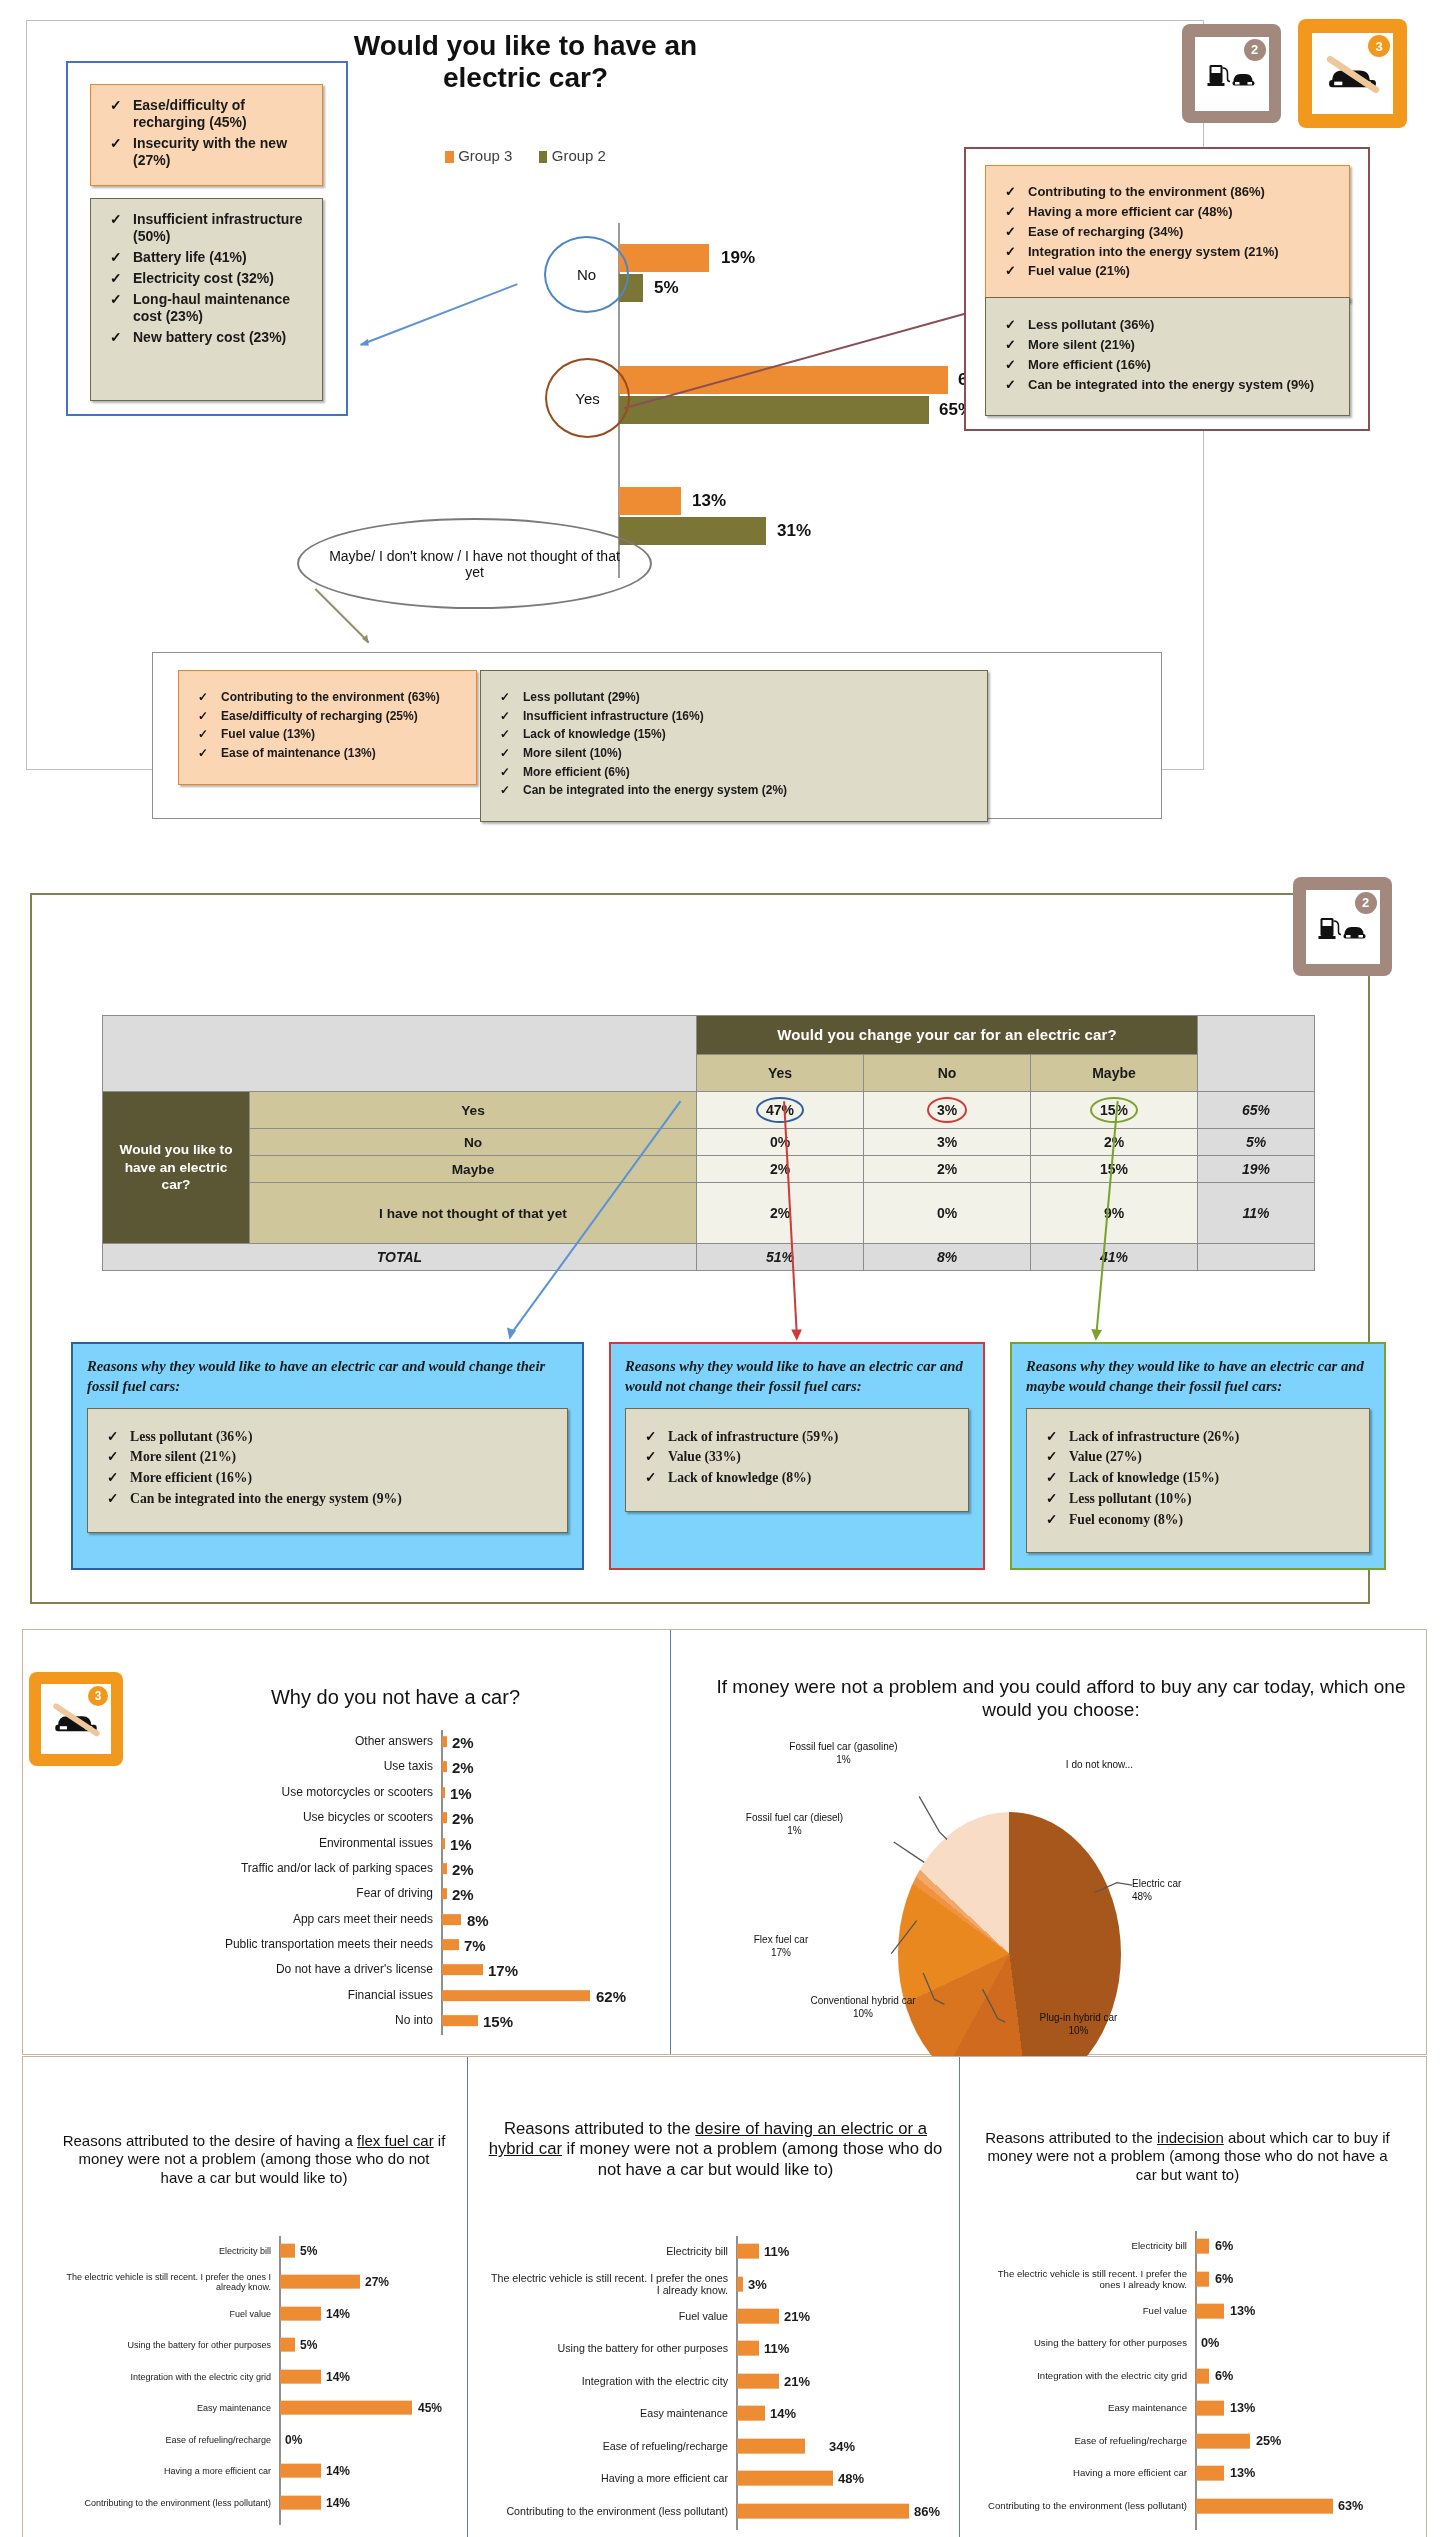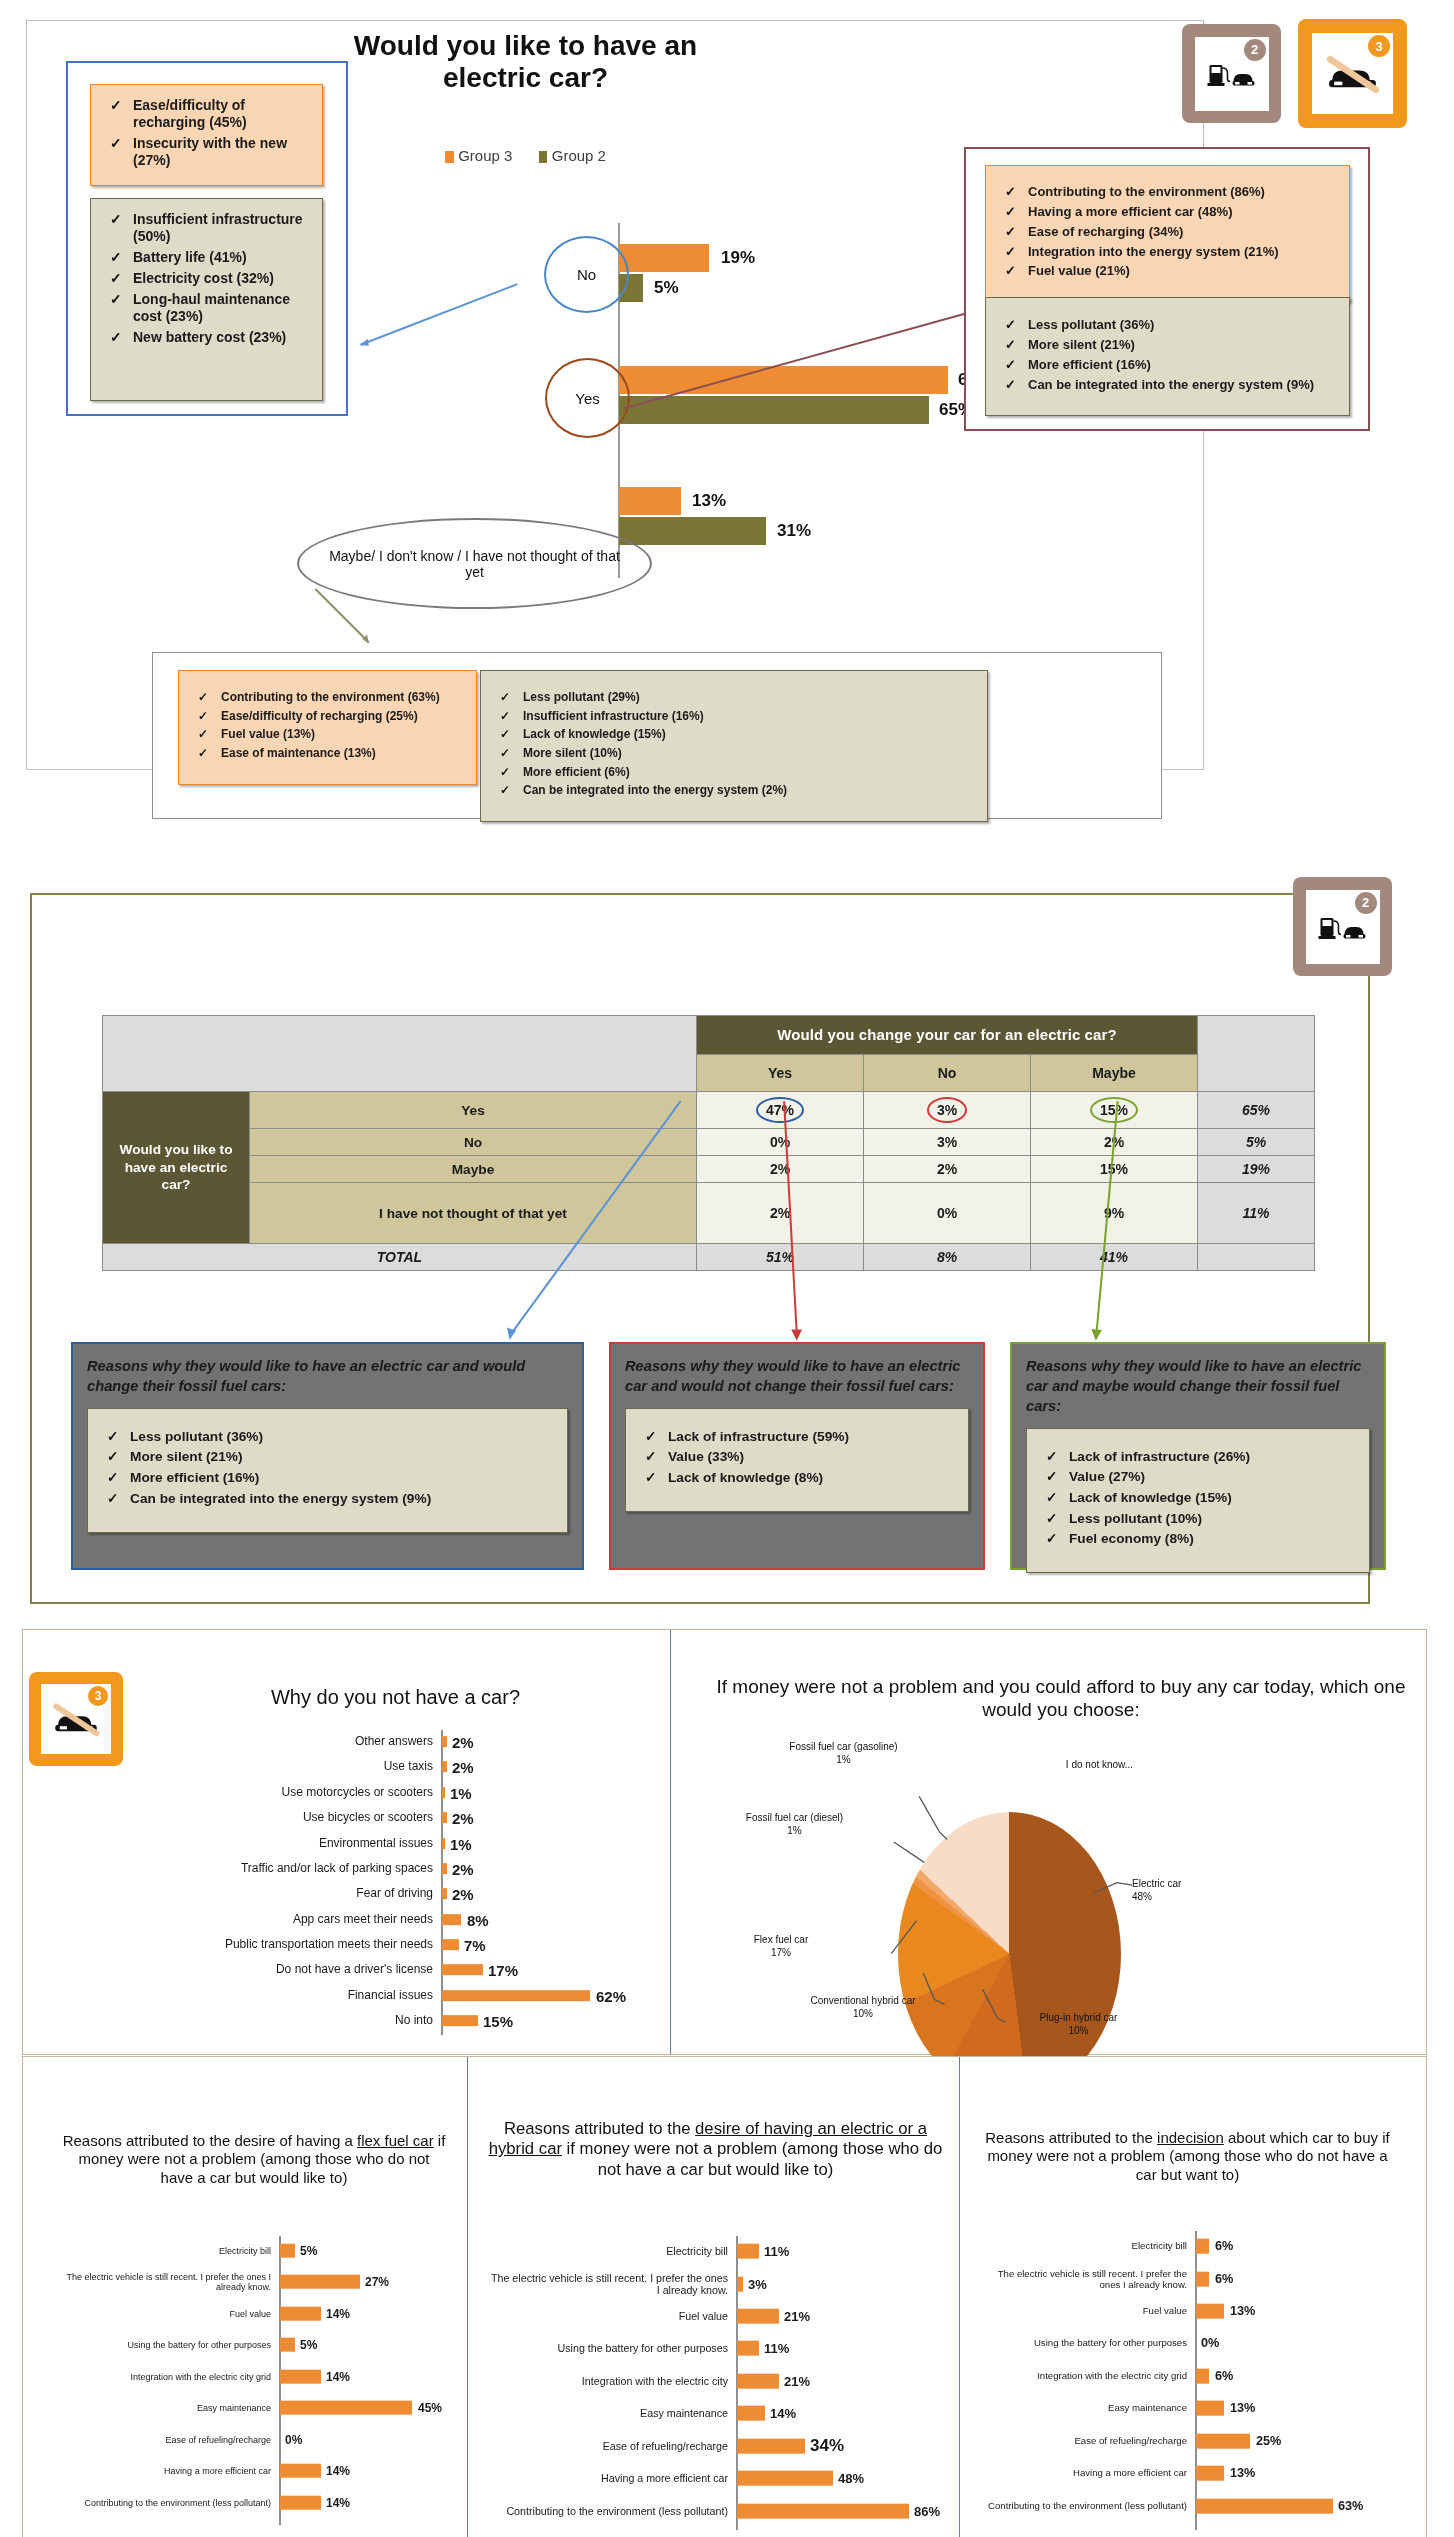--- a/index.html
+++ b/index.html
@@ -143,21 +143,21 @@
   }
   .rowhead-lt { background:#cfc79b; text-align:left; font-size:13.7px; }
   .cell { background:#f3f2e9; font-size:14px; }
   .cell-total { background:#dcdcdc; font-style:italic; font-size:14px; }
   .row-total-lbl { background:#dcdcdc; text-align:right; font-style:italic; font-size:14px; }
   .circled { display:inline-block; padding:3px 8px; border-radius:50%; }
   .circ-blue  { border:2.5px solid #2e5fa3; }
   .circ-red   { border:2.5px solid #d03a3a; }
   .circ-green { border:2.5px solid #7aa32e; }
 
-  .reasonbox { position:absolute; background:#737373; padding:13px 14px; }
+  .reasonbox { position:absolute; background:#7dd3fc; padding:13px 14px;font-family:Liberation Serif, serif; }
   .reasonbox h4 {
     margin:0 0 11px 0; font-size:14.7px; font-style:italic; font-weight:bold;
     line-height:1.35;
   }
   .reasonbox .inner-olive { font-size:13.7px; padding:8px 0; }
   #p2-box-blue  { left:71px; top:1342px; width:513px; height:228px; border:2px solid #2e5fa3; }
   #p2-box-red   { left:609px; top:1342px; width:376px;  height:228px; border:2px solid #d03a3a; }
   #p2-box-green { left:1010px; top:1342px; width:376px;  height:228px; border:2px solid #7aa32e; }
 
   
@@ -666,21 +666,21 @@
       <div class="hbar-val" style="left: 297px; font-size: 13px;">21%</div>
     </div>
     <div class="hbar-row" style="position: absolute; left: 0px; top: 164px; width: 100%; height: 32px;">
       <div class="hbar-lbl" style="position: absolute; left: 0px; top: 50%; transform: translateY(-50%); width: 248px; font-size: 10.7px;">Easy maintenance</div>
       <div class="hbar-fill" style="left: 250px; width: 28px; height: 14.7px; background: rgb(237, 140, 51);"></div>
       <div class="hbar-val" style="left: 283px; font-size: 13px;">14%</div>
     </div>
     <div class="hbar-row" style="position: absolute; left: 0px; top: 197px; width: 100%; height: 32px;">
       <div class="hbar-lbl" style="position: absolute; left: 0px; top: 50%; transform: translateY(-50%); width: 248px; font-size: 10.7px;">Ease of refueling/recharge</div>
       <div class="hbar-fill" style="left: 250px; width: 68px; height: 14.7px; background: rgb(237, 140, 51);"></div>
-      <div class="hbar-val" style="left: 323px; font-size: 17px;">34%</div>
+      <div class="hbar-val" style="left: 342px; font-size: 13px;">34%</div>
     </div>
     <div class="hbar-row" style="position: absolute; left: 0px; top: 229px; width: 100%; height: 32px;">
       <div class="hbar-lbl" style="position: absolute; left: 0px; top: 50%; transform: translateY(-50%); width: 248px; font-size: 10.7px;">Having a more efficient car</div>
       <div class="hbar-fill" style="left: 250px; width: 96px; height: 14.7px; background: rgb(237, 140, 51);"></div>
       <div class="hbar-val" style="left: 351px; font-size: 13px;">48%</div>
     </div>
     <div class="hbar-row" style="position: absolute; left: 0px; top: 262px; width: 100%; height: 32px;">
       <div class="hbar-lbl" style="position: absolute; left: 0px; top: 50%; transform: translateY(-50%); width: 248px; font-size: 10.7px;">Contributing to the environment (less pollutant)</div>
       <div class="hbar-fill" style="left: 250px; width: 172px; height: 14.7px; background: rgb(237, 140, 51);"></div>
       <div class="hbar-val" style="left: 427px; font-size: 13px;">86%</div>

